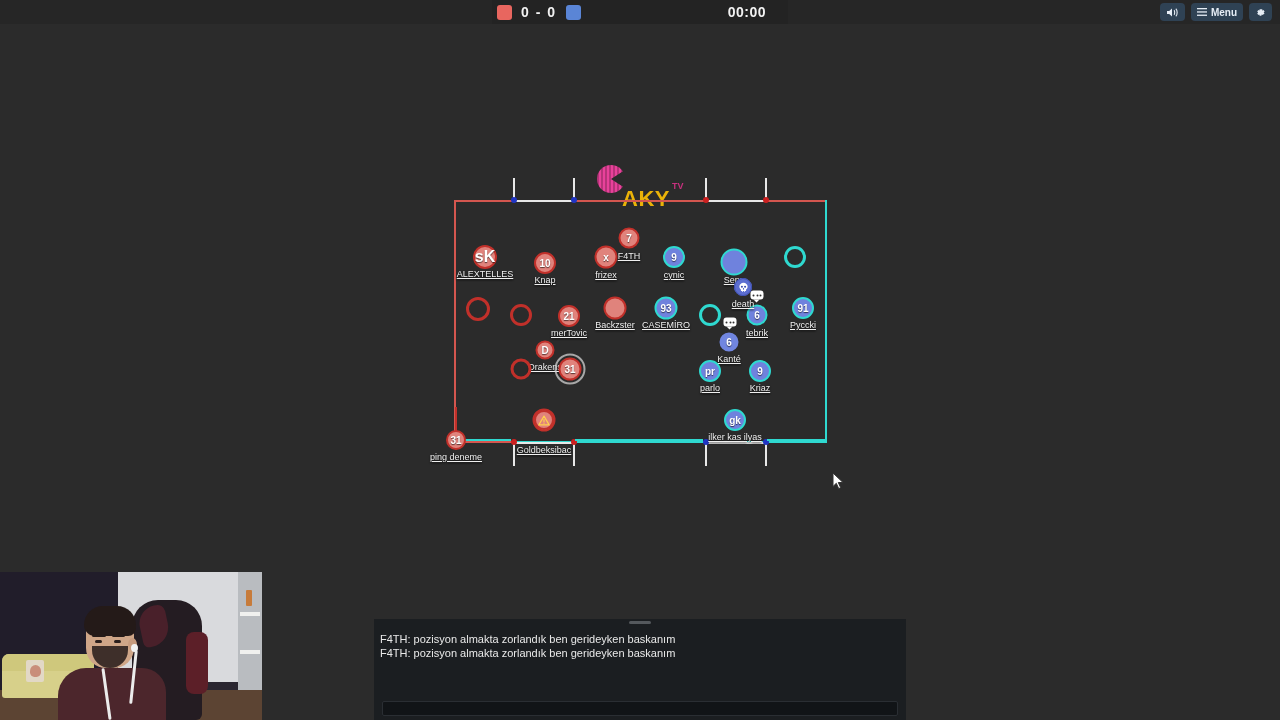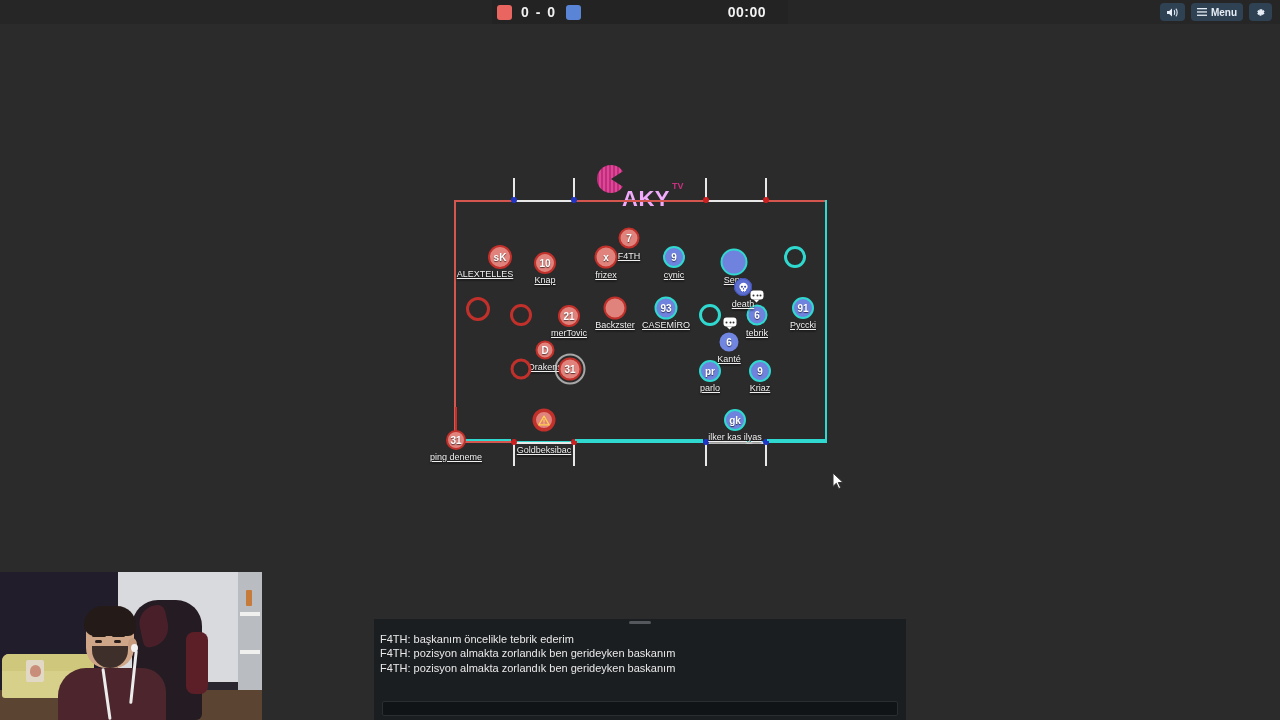--- a/index.html
+++ b/index.html
@@ -56,21 +56,21 @@
     display: flex; align-items: center;
   }
   #logo-c {
     width: 28px; height: 28px; border-radius: 50%;
     background: #e8419a;
     clip-path: polygon(50% 50%, 100% 18%, 100% 0, 0 0, 0 100%, 100% 100%, 100% 82%);
     background-image: repeating-linear-gradient(90deg, rgba(0,0,0,.22) 0 2px, transparent 2px 4px);
     background-color: #e8419a;
   }
   #logo-text {
-    color: #f0abfc; font-size: 22px; font-weight: bold;
+    color: #eab308; font-size: 22px; font-weight: bold;
     letter-spacing: 0.5px; margin-left: -3px;
     font-family: "Liberation Sans", sans-serif;
     margin-top: 40px;
   }
   #logo-tv { color: #c8317f; font-size: 9px; font-weight: bold; margin-left: 2px; align-self: flex-end; margin-bottom: 5px; }
 
   
   #field {
     position: absolute; left: 454px; top: 200px;
     width: 373px; height: 243px;
@@ -263,21 +263,21 @@
   <div class="goal bottom-goal" style="left:705px; top:442px; width:62px; height:24px;"></div>
   <div class="goalpost blue" style="left:703px; top:439px;"></div>
   <div class="goalpost blue" style="left:763px; top:439px;"></div>
 
   <div style="position:absolute;left:455px;top:407px;width:2px;height:28px;background:#c1302a;"></div>
   <div style="position:absolute;left:463px;top:439px;width:48px;height:2px;background:#2fd9d0;"></div>
   <div style="position:absolute;left:575px;top:439px;width:128px;height:2px;background:#2fd9d0;"></div>
   <div style="position:absolute;left:767px;top:439px;width:60px;height:2px;background:#2fd9d0;"></div>
 
   <div id="players-layer">
-      <div class="disc red" style="left: 500px; top: 257px; width: 24px; height: 24px; font-size: 10px;">sK</div>
+      <div class="disc red" style="left: 485px; top: 257px; width: 24px; height: 24px; font-size: 16px;">sK</div>
       <div class="pname" style="left: 485px; top: 269px;">ALEXTELLES</div>
       <div class="disc red" style="left: 545px; top: 263px; width: 22px; height: 22px; font-size: 10px;">10</div>
       <div class="pname" style="left: 545px; top: 275px;">Knap</div>
       <div class="disc red" style="left: 606px; top: 257px; width: 23px; height: 23px; font-size: 10px;">x</div>
       <div class="pname" style="left: 606px; top: 270px;">frizex</div>
       <div class="disc red" style="left: 629px; top: 238px; width: 21px; height: 21px; font-size: 10px;">7</div>
       <div class="pname" style="left: 629px; top: 251px;">F4TH</div>
       <div class="disc blue" style="left: 674px; top: 257px; width: 22px; height: 22px; font-size: 10px;">9</div>
       <div class="pname" style="left: 674px; top: 270px;">cynic</div>
       <div class="disc blue" style="left: 734px; top: 262px; width: 27px; height: 27px; font-size: 10px;"></div>
@@ -344,21 +344,20 @@
     <i></i>
       <i></i>
       <i></i>
   </div>
 
 </div>
 
 <div id="chat">
   <div id="chat-grip"></div>
   <div id="chat-lines">
-      <div class="chat-line">F4TH: başkanım öncelikle tebrik ederim</div>
       <div class="chat-line">F4TH: pozisyon almakta zorlandık ben gerideyken baskanım</div>
       <div class="chat-line">F4TH: pozisyon almakta zorlandık ben gerideyken baskanım</div>
     </div>
   <div id="chat-input"></div>
 </div>
 
 <div id="cam">
   <div class="cam-l" id="cam-wall"></div>
   <div class="cam-l" id="cam-curtain"></div>
   <div class="cam-l" id="cam-screen"></div>

